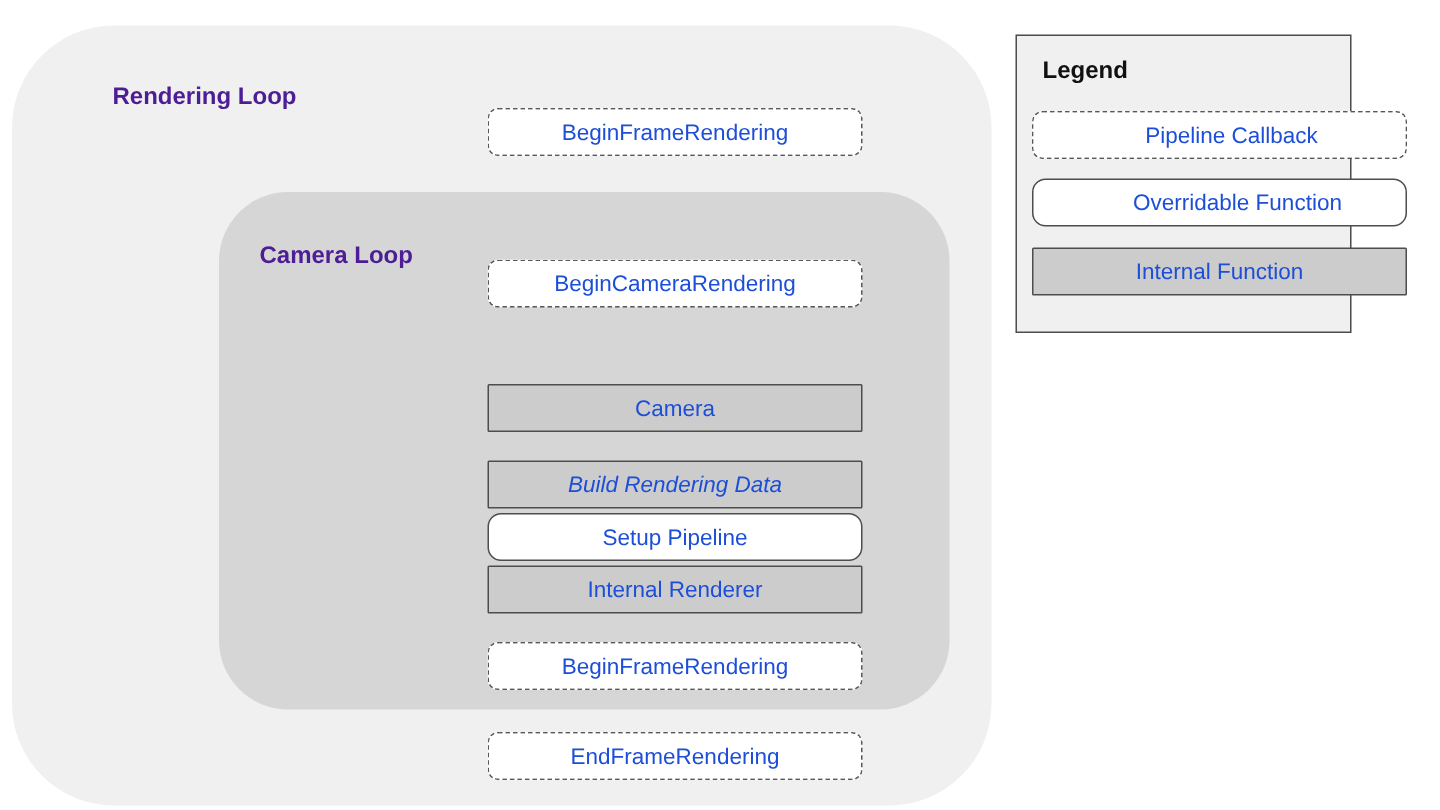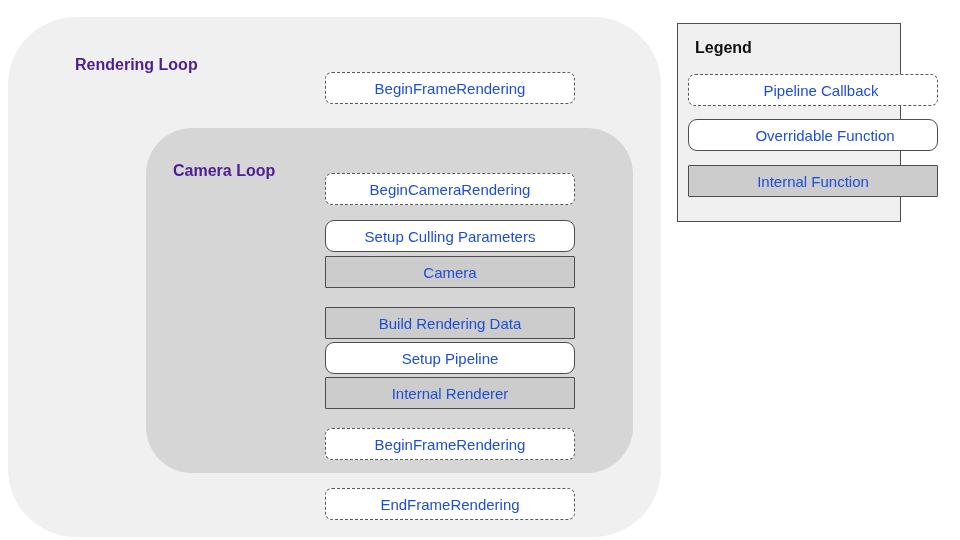--- a/index.html
+++ b/index.html
@@ -70,21 +70,21 @@
     border: 1.5px solid #4d4d4d;
     border-radius: 1px;
   }
   
   .n-bfr { left: 317px; top: 55px; }
   .n-efr { left: 317px; top: 471px; text-align: center; }
   
   .n-bcr { left: 179px; top: 45px; }
   .n-scp { left: 179px; top: 92px; }
   .n-cul { left: 179px; top: 128px; }
-  .n-brd { left: 179px; top: 179px; }
+  .n-brd { left: 179px; top: 179px; font-style: italic; }
   .n-sr  { left: 179px; top: 214px; }
   .n-er  { left: 179px; top: 249px; }
   .n-ecr { left: 179px; top: 300px; }
   .legend {
     position: absolute;
     left: 677px;
     top: 23px;
     width: 224px;
     height: 199px;
     box-sizing: border-box;
@@ -112,21 +112,20 @@
   <div class="rloop">
     <div class="loop-title">Rendering Loop</div>
 
     <div class="node pipeline-callback n-bfr">BeginFrameRendering</div>
 
     <div class="cloop">
       <div class="loop-title">Camera Loop</div>
 
       <div class="node pipeline-callback n-bcr">BeginCameraRendering</div>
 
-      <div class="node overridable-function n-scp">Setup Culling Parameters</div>
 
       <div class="node internal-function n-cul">Camera</div>
 
       <div class="node internal-function n-brd">Build Rendering Data</div>
 
       <div class="node overridable-function n-sr">Setup Pipeline</div>
 
       <div class="node internal-function n-er">Internal Renderer</div>
 
       <div class="node pipeline-callback n-ecr">BeginFrameRendering</div>

